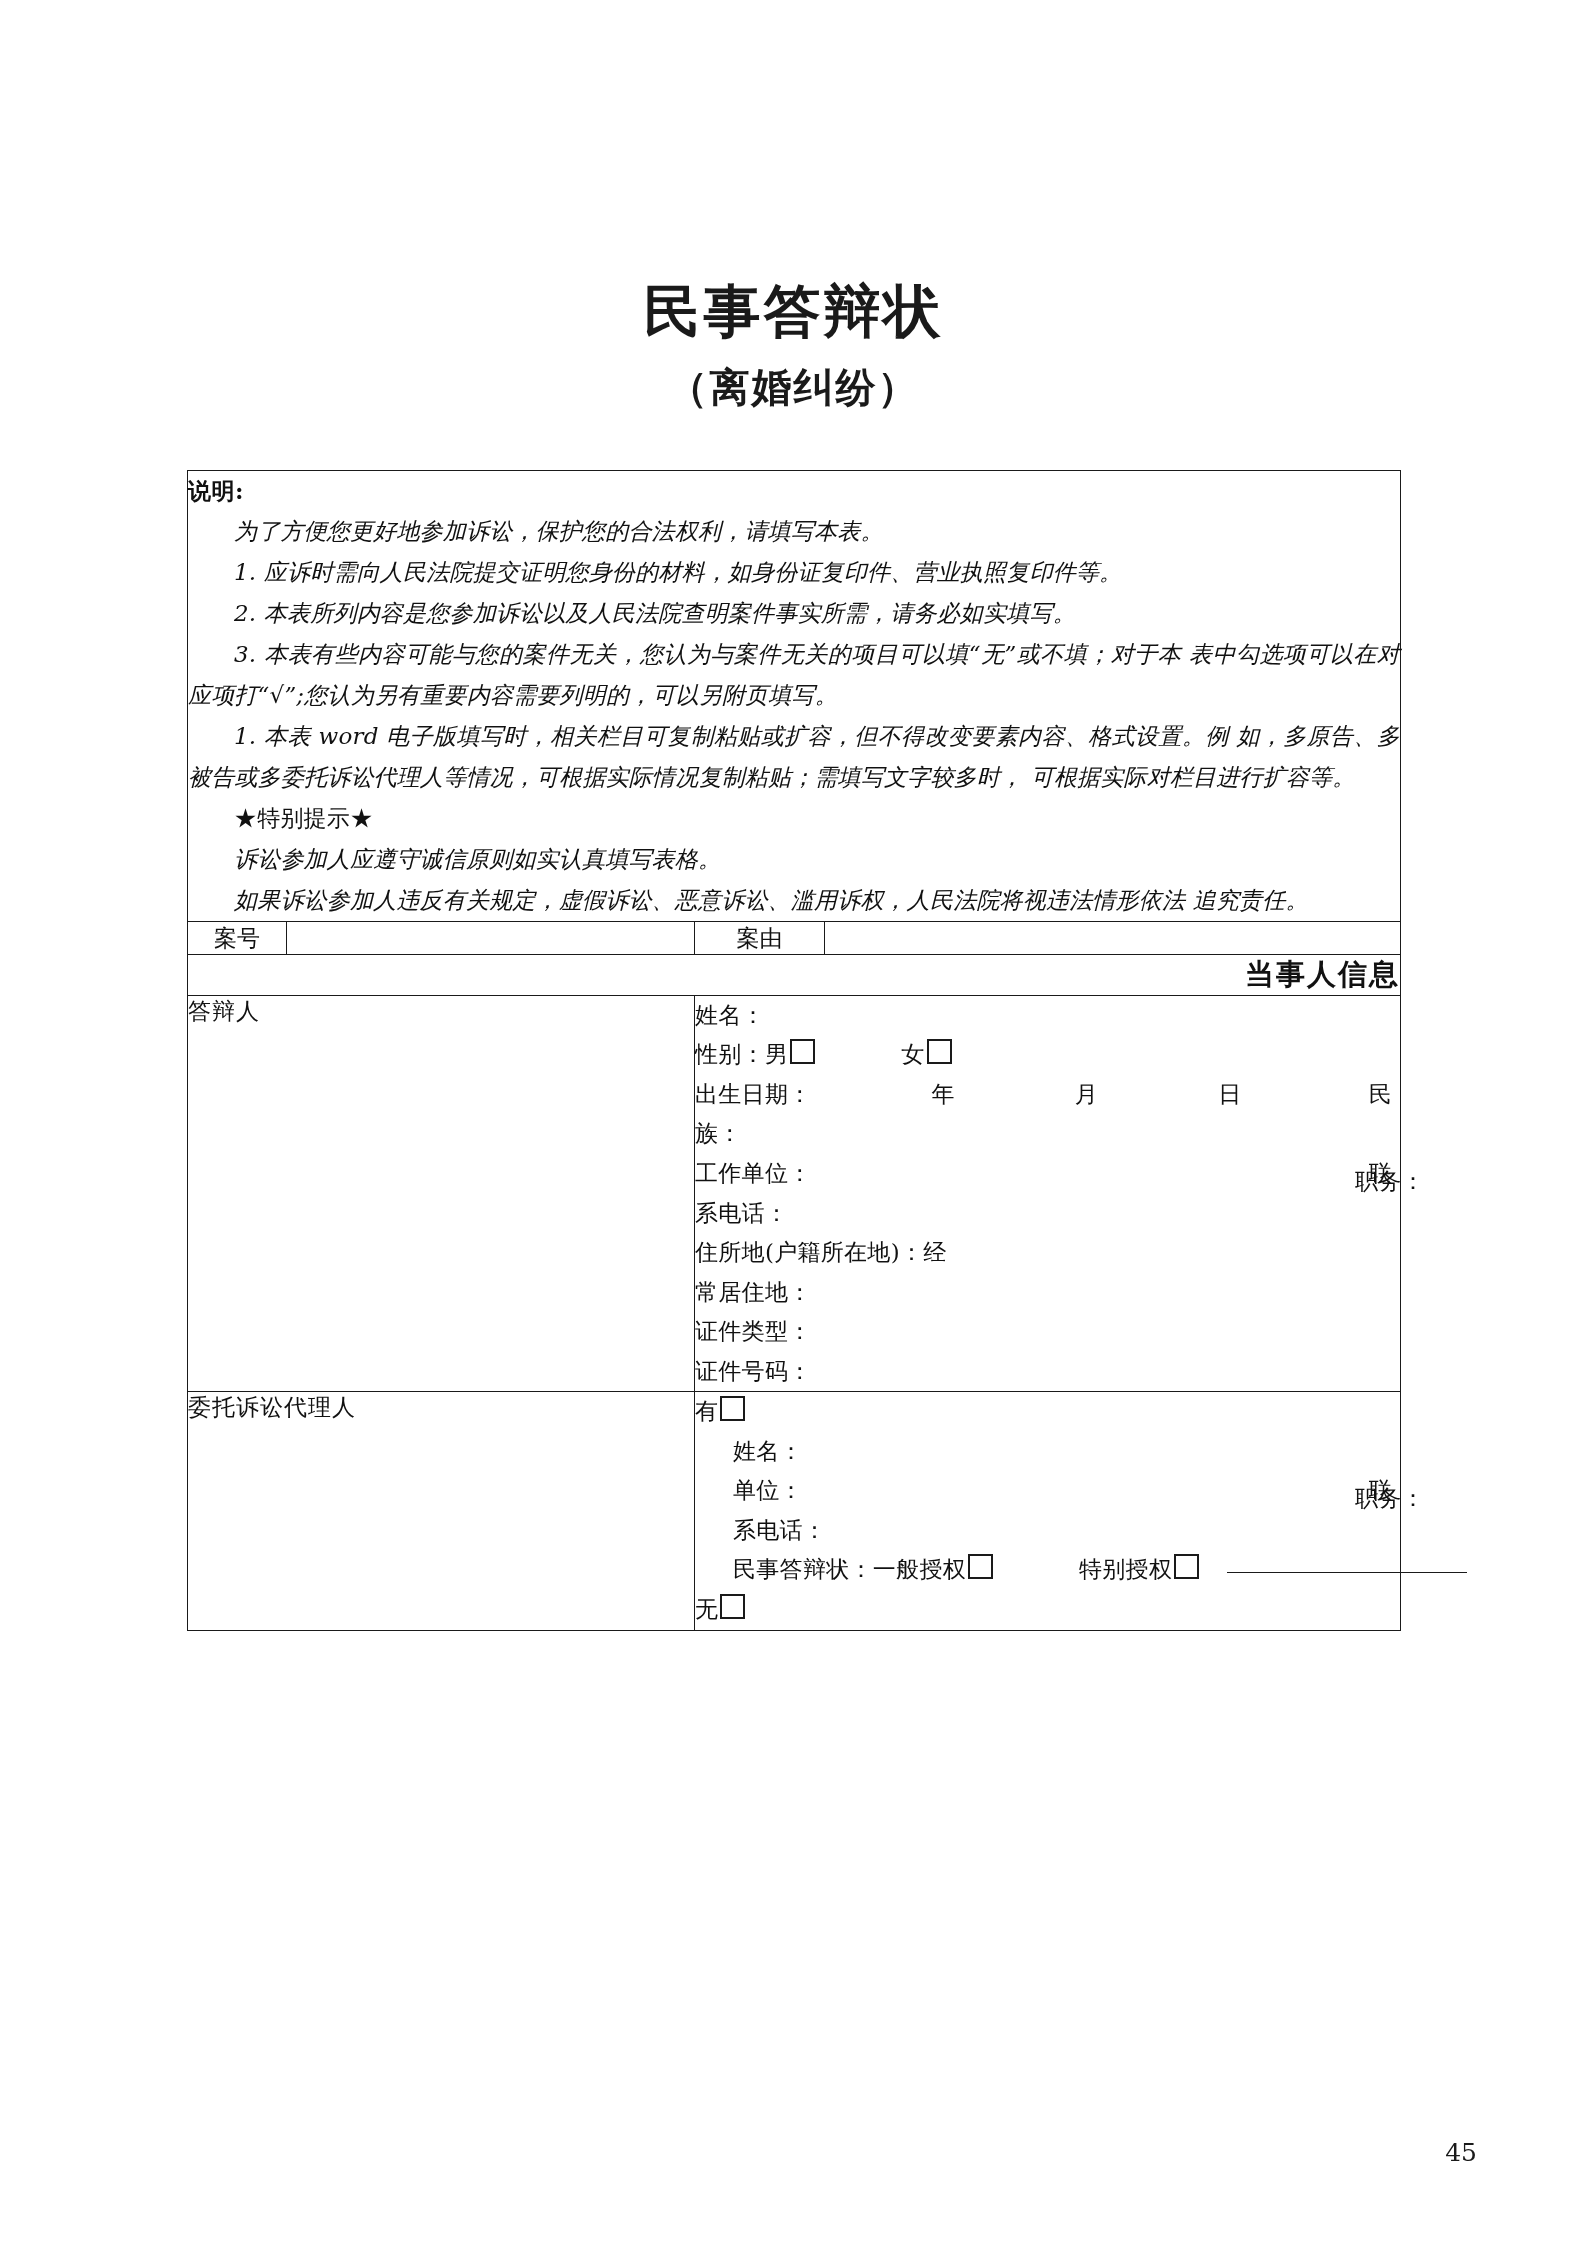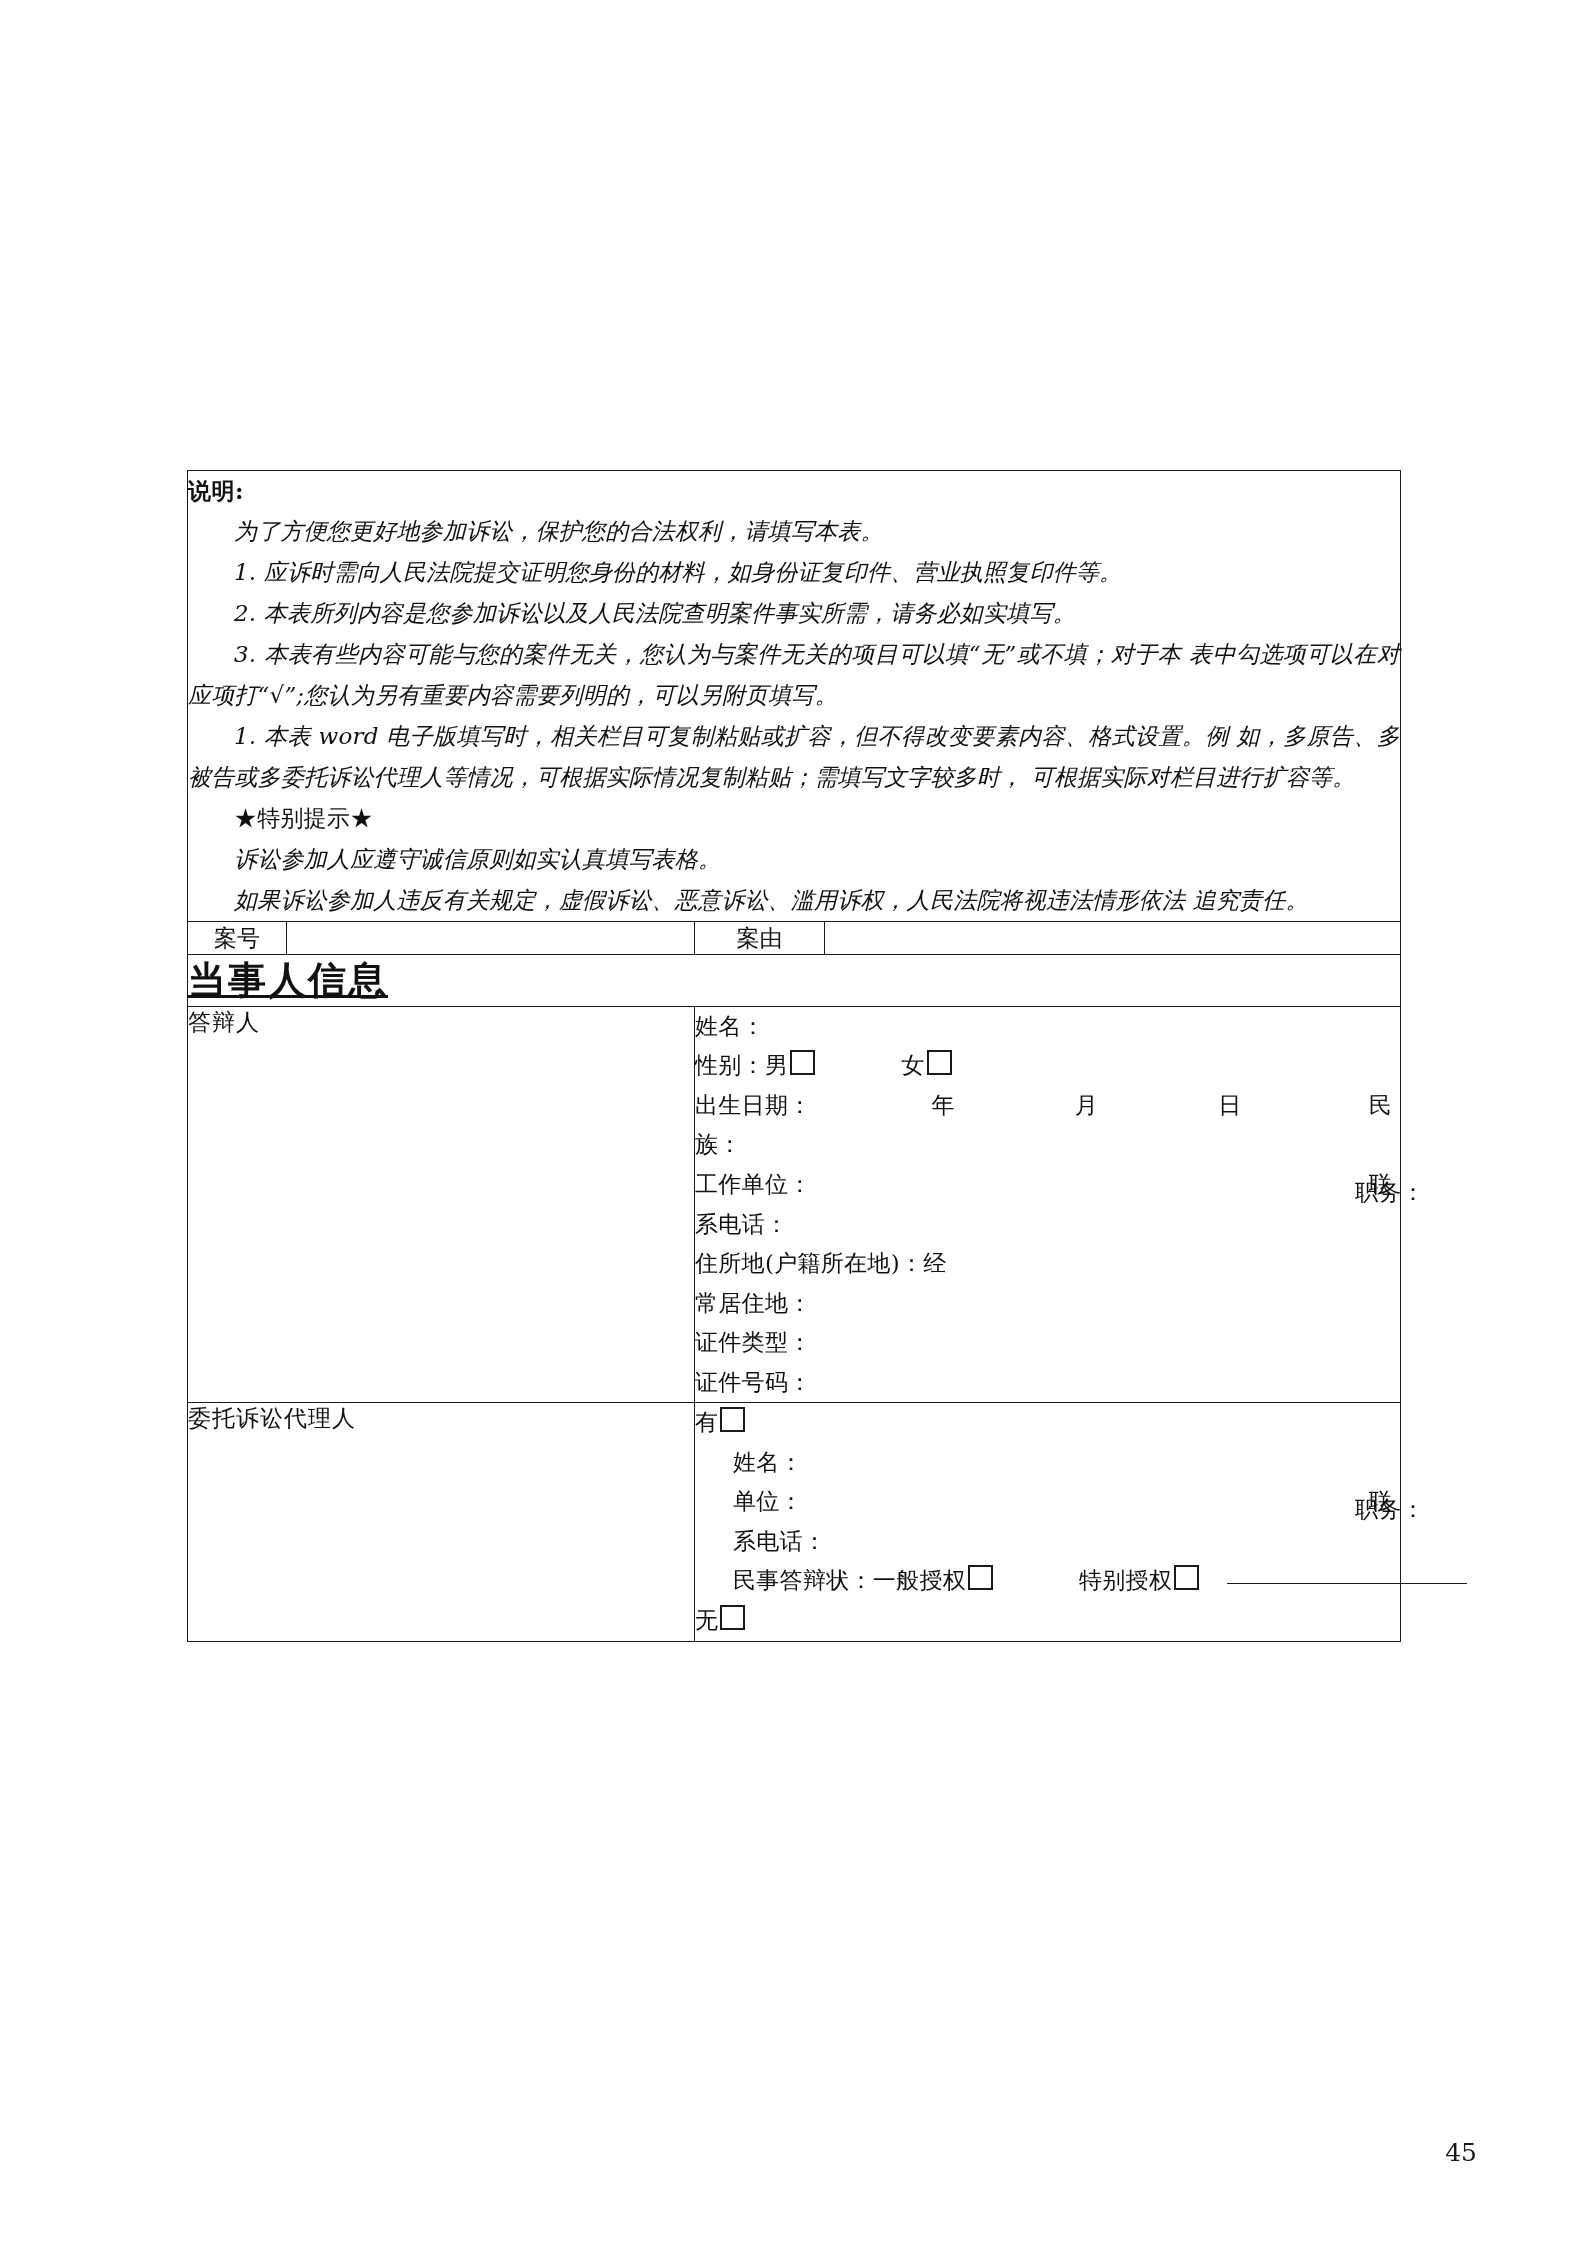--- a/index.html
+++ b/index.html
@@ -95,26 +95,25 @@
     text-align: center;
     padding: 10px 4px 12px 4px;
     line-height: 1.4;
   }
   .case-blank {
     padding: 10px 4px;
   }
 
   
   .banner {
-    text-align: left;
-    font-size: 38px;
+    text-align: right;
+    font-size: 29px;
     font-weight: bold;
     letter-spacing: 2px;
     padding: 8px 0 12px 0;
-    text-decoration: underline;
   }
 
   
   .role-cell {
     vertical-align: middle;
     font-size: 23px;
     letter-spacing: 1px;
     padding: 8px 4px;
   }
   .fields-cell {
@@ -167,20 +166,24 @@
     font-size: 25px;
     color: #1a1a1a;
     margin-top: 48px;
   }
 </style>
 </head>
 <body>
 
 <div class="page">
 
+  <div class="title-block">
+    <div class="doc-title">民事答辩状</div>
+    <div class="doc-subtitle">（离婚纠纷）</div>
+  </div>
 
   <table class="form-table">
     <colgroup>
       <col style="width:99px">
       <col style="width:408px">
       <col style="width:130px">
       <col style="width:576px">
     </colgroup>
 
     <tbody>

